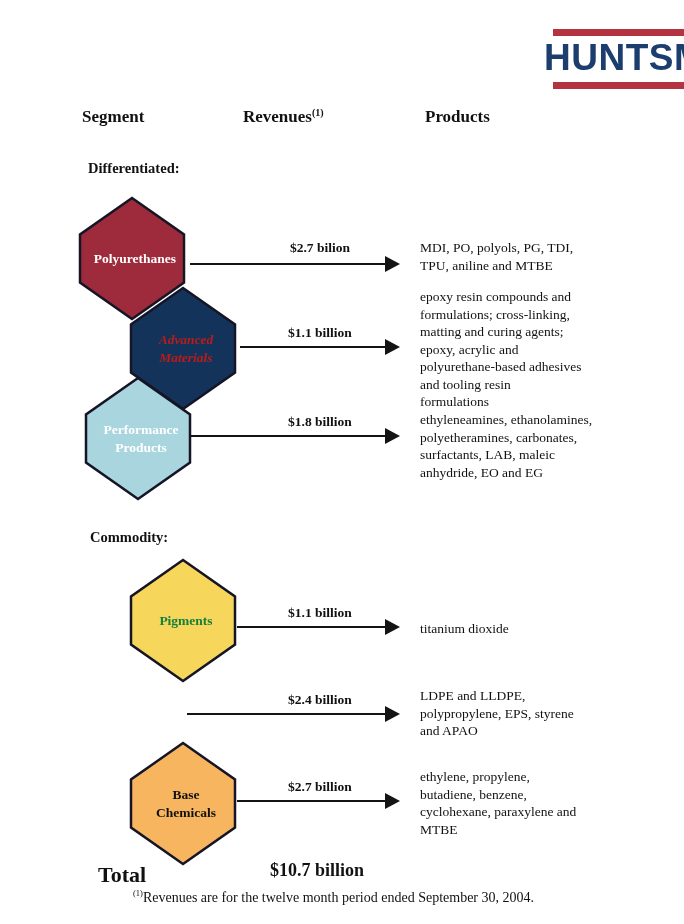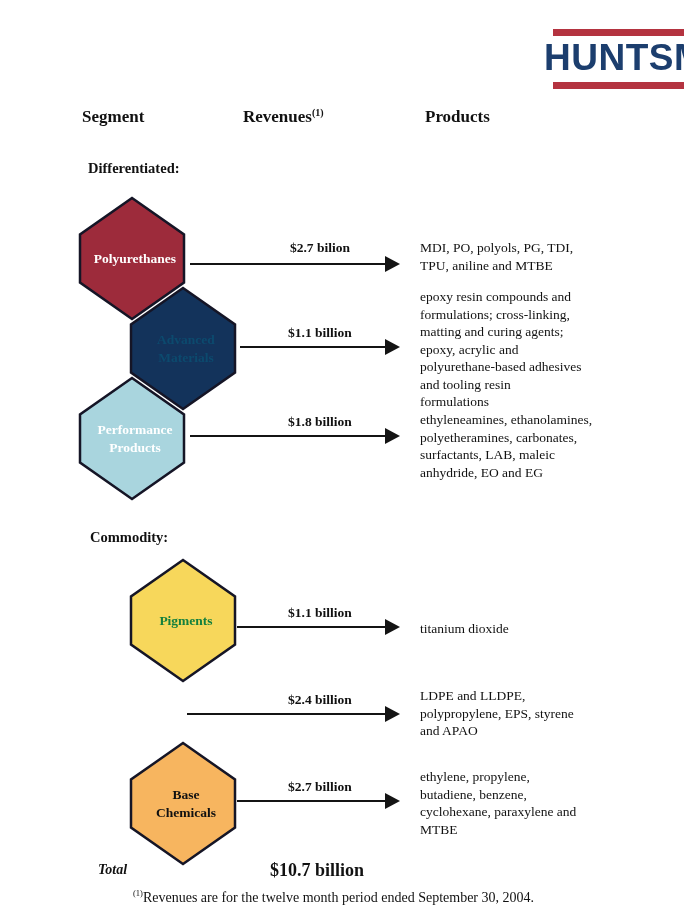--- a/index.html
+++ b/index.html
@@ -28,21 +28,21 @@
 
   
   .hex{position:absolute;width:114px;height:125px;}
   .hex svg{display:block;width:108px;height:125px;}
   .hex polygon{stroke:#151526;stroke-width:2.5;}
   .hex-label{position:absolute;left:0;top:0;width:100%;height:100%;
              display:flex;align-items:center;justify-content:center;text-align:center;
              font-weight:bold;font-size:13.5px;line-height:1.3;white-space:pre-line;}
   .hex0{left:78px;top:196px;}
   .hex1{left:129px;top:286px;}
-  .hex2{left:78px;top:376px;}
+  .hex2{left:84px;top:376px;}
   .hex3{left:129px;top:558px;}
   .hex4{left:79px;top:651px;}
   .hex5{left:129px;top:741px;}
 
   
   .arrow{position:absolute;height:16px;}
   .arrow-line{position:absolute;left:0;right:11px;top:7px;height:2px;background:#141414;}
   .arrow-head{position:absolute;right:0;top:0;width:0;height:0;
               border-left:15px solid #141414;border-top:8px solid transparent;border-bottom:8px solid transparent;}
   .arrow0{left:190px;top:256px;width:210px;}
@@ -56,21 +56,21 @@
   .rev{position:absolute;left:230px;width:180px;text-align:center;font-weight:bold;font-size:13.5px;}
   .rev0{top:240px;} .rev1{top:325px;} .rev2{top:414px;}
   .rev3{top:605px;} .rev4{top:692px;} .rev5{top:779px;}
 
   
   .prod{position:absolute;left:420px;width:235px;font-size:13.5px;line-height:17.5px;white-space:pre-line;}
   .prod0{top:239px;} .prod1{top:288px;} .prod2{top:411px;}
   .prod3{top:620px;} .prod4{top:687px;} .prod5{top:768px;}
 
   
-  .total-label{position:absolute;left:98px;top:862px;font-weight:bold;font-size:14px;font-style:italic;}
+  .total-label{position:absolute;left:98px;top:862px;font-weight:bold;font-size:22px;}
   .total-value{position:absolute;left:270px;top:860px;font-weight:bold;font-size:18px;}
   .footnote{position:absolute;left:133px;top:888px;font-size:14px;}
   .footnote sup{font-size:8.5px;vertical-align:6px;}
 </style>
 </head>
 <body>
 
 <div id="page">
 
   <div class="logo">
@@ -89,21 +89,21 @@
   <div class="hex hex0">
     <svg viewBox="0 0 108 125">
         <polygon points="54,2 106,38.5 106,86.5 54,123 2,86.5 2,38.5" fill="#9d2b3b"></polygon>
       </svg>
     <div class="hex-label" style="color: rgb(255, 255, 255);">Polyurethanes</div>
   </div>
   <div class="hex hex1">
     <svg viewBox="0 0 108 125">
         <polygon points="54,2 106,38.5 106,86.5 54,123 2,86.5 2,38.5" fill="#13335b"></polygon>
       </svg>
-    <div class="hex-label" style="color: #0c4a6e;">Advanced
+    <div class="hex-label" style="color: #b91c1c; font-style: italic;">Advanced
 Materials</div>
   </div>
   <div class="hex hex2">
     <svg viewBox="0 0 108 125">
         <polygon points="54,2 106,38.5 106,86.5 54,123 2,86.5 2,38.5" fill="#a9d5de"></polygon>
       </svg>
     <div class="hex-label" style="color: rgb(255, 255, 255);">Performance
 Products</div>
   </div>
 

